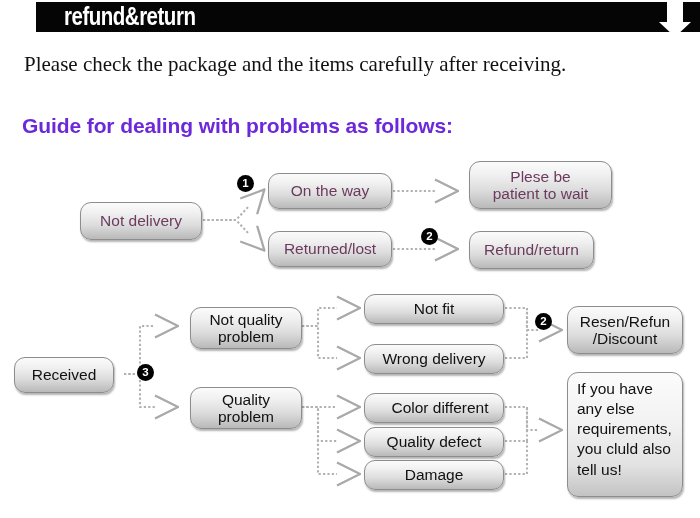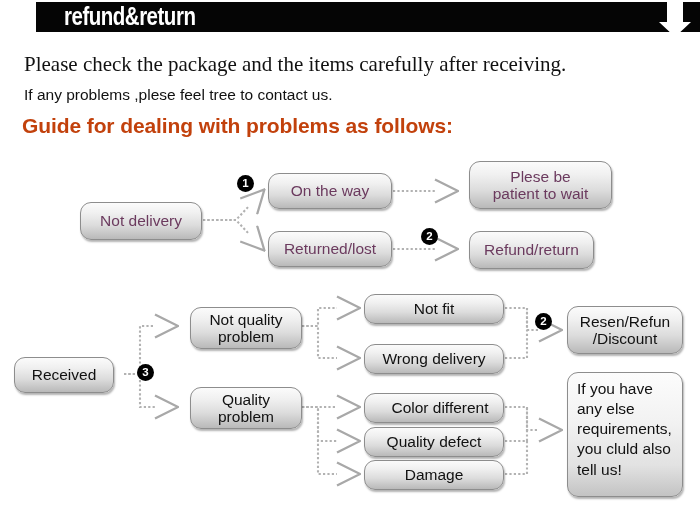--- a/index.html
+++ b/index.html
@@ -25,21 +25,21 @@
     transform:scaleX(0.82);transform-origin:left center;
     white-space:nowrap;
   }
   .banner-arrow{position:absolute;left:655px;top:2px;width:40px;height:36px;}
 
   
   .line1{position:absolute;left:24px;top:52px;font-size:21px;color:#111;white-space:nowrap;font-family:Liberation Serif, serif;}
   .line2{position:absolute;left:24px;top:86px;font-size:15.5px;color:#111;white-space:nowrap;}
   .guide{
     position:absolute;left:22px;top:114px;
-    font-size:21px;font-weight:bold;color:#c2410c;
+    font-size:21px;font-weight:bold;color:#6d28d9;
     white-space:nowrap;letter-spacing:-0.1px;
   }
 
   
   .conn{position:absolute;left:0;top:0;width:700px;height:518px;pointer-events:none;}
 
   
   .box{
     position:absolute;box-sizing:border-box;
     border:1px solid #8d8d8d;border-radius:11px;
@@ -72,21 +72,20 @@
 <div id="root">
 
   <div class="banner">
     <div class="banner-title">refund&amp;return</div>
   </div>
   <svg class="banner-arrow" viewBox="0 0 40 36">
     <polygon points="12,0 28,0 28,20 36,20 20,35 4,20 12,20" fill="#ffffff"></polygon>
   </svg>
 
   <div class="line1">Please check the package and the items carefully after receiving.</div>
-  <div class="line2">If any problems ,plese feel tree to contact us.</div>
   <div class="guide">Guide for dealing with problems as follows:</div>
 
   <svg class="conn" viewBox="0 0 700 518">
     <defs>
       <marker id="oarrow" viewBox="0 0 12 12" refX="10.5" refY="6" markerWidth="12" markerHeight="12" orient="auto">
         <path d="M0.5,0.5 L11.5,6 L0.5,11.5" fill="#ffffff" stroke="#a8a8a8" stroke-width="1.1"></path>
       </marker>
     </defs>
     <g stroke="#b2b2b2" stroke-width="2.1" fill="none" stroke-dasharray="2.2 2.2" marker-end="url(#oarrow)">
 

